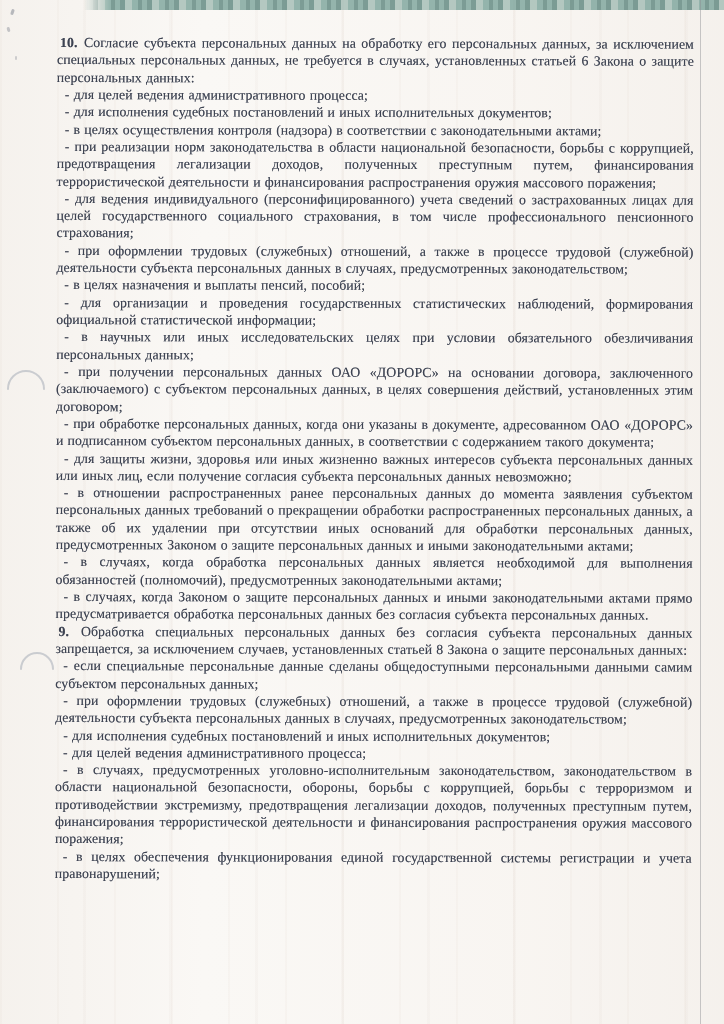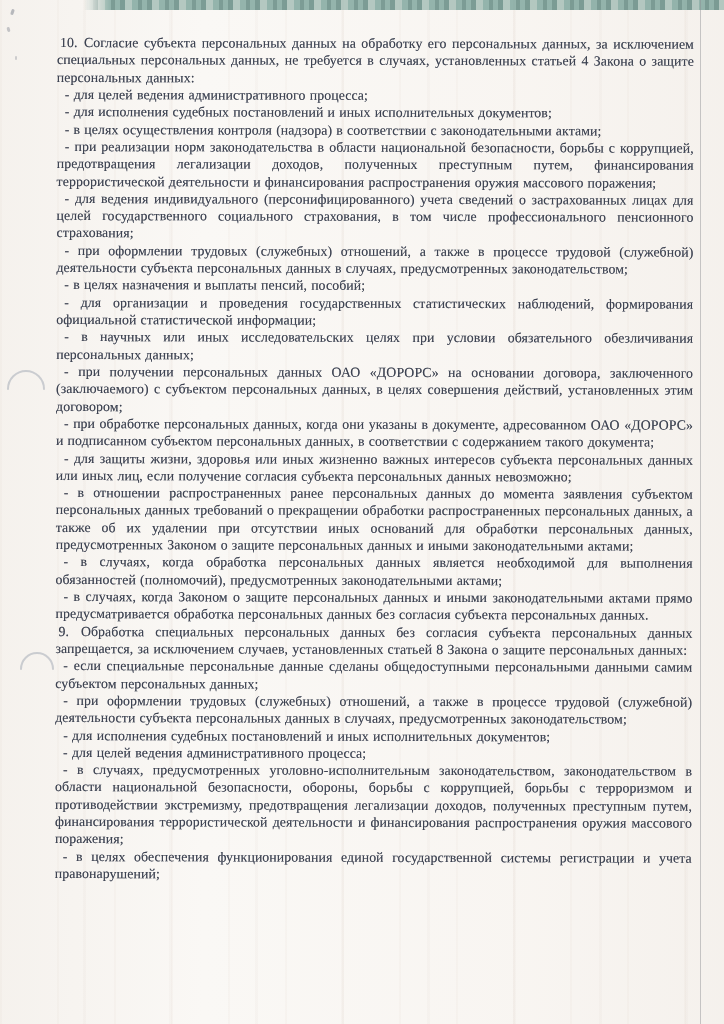--- a/index.html
+++ b/index.html
@@ -68,39 +68,39 @@
     text-align: justify;
     letter-spacing: 0.1px;
     word-spacing: 0.6px;
     text-shadow: 0 0 0.5px rgba(61,66,82,0.55);
     transform: rotate(0.15deg);
     transform-origin: top left;
   }
   .text-block p { margin: 0; padding: 0; }
   .intro { text-indent: 3px; }
   .item  { text-indent: 8px; }
-  .num { padding-right: 1px; }
+  .num { padding-right: 1px; font-weight: bold; }
 </style>
 </head>
 <body>
 
 <div class="page">
 
   <div class="top-strip"></div>
   <div class="edge-line"></div>
   <div class="arc arc1"></div>
   <div class="arc arc2"></div>
   <div class="speck s1"></div>
   <div class="speck s2"></div>
   <div class="speck s3"></div>
 
   <div class="text-block">
 
     <section>
-      <p class="intro"><span class="num">10.</span> <span>Согласие субъекта персональных данных на обработку его персональных данных, за исключением специальных персональных данных, не требуется в случаях, установленных статьей 4 Закона о защите персональных данных:</span></p>
+      <p class="intro"><span class="num">10.</span> <span>Согласие субъекта персональных данных на обработку его персональных данных, за исключением специальных персональных данных, не требуется в случаях, установленных статьей 6 Закона о защите персональных данных:</span></p>
       <div>
           <p class="item">- для целей ведения административного процесса;</p>
           <p class="item">- для исполнения судебных постановлений и иных исполнительных документов;</p>
           <p class="item">- в целях осуществления контроля (надзора) в соответствии с законодательными актами;</p>
           <p class="item">- при реализации норм законодательства в области национальной безопасности, борьбы с коррупцией, предотвращения легализации доходов, полученных преступным путем, финансирования террористической деятельности и финансирования распространения оружия массового поражения;</p>
           <p class="item">- для ведения индивидуального (персонифицированного) учета сведений о застрахованных лицах для целей государственного социального страхования, в том числе профессионального пенсионного страхования;</p>
           <p class="item">- при оформлении трудовых (служебных) отношений, а также в процессе трудовой (служебной) деятельности субъекта персональных данных в случаях, предусмотренных законодательством;</p>
           <p class="item">- в целях назначения и выплаты пенсий, пособий;</p>
           <p class="item">- для организации и проведения государственных статистических наблюдений, формирования официальной статистической информации;</p>
           <p class="item">- в научных или иных исследовательских целях при условии обязательного обезличивания персональных данных;</p>

